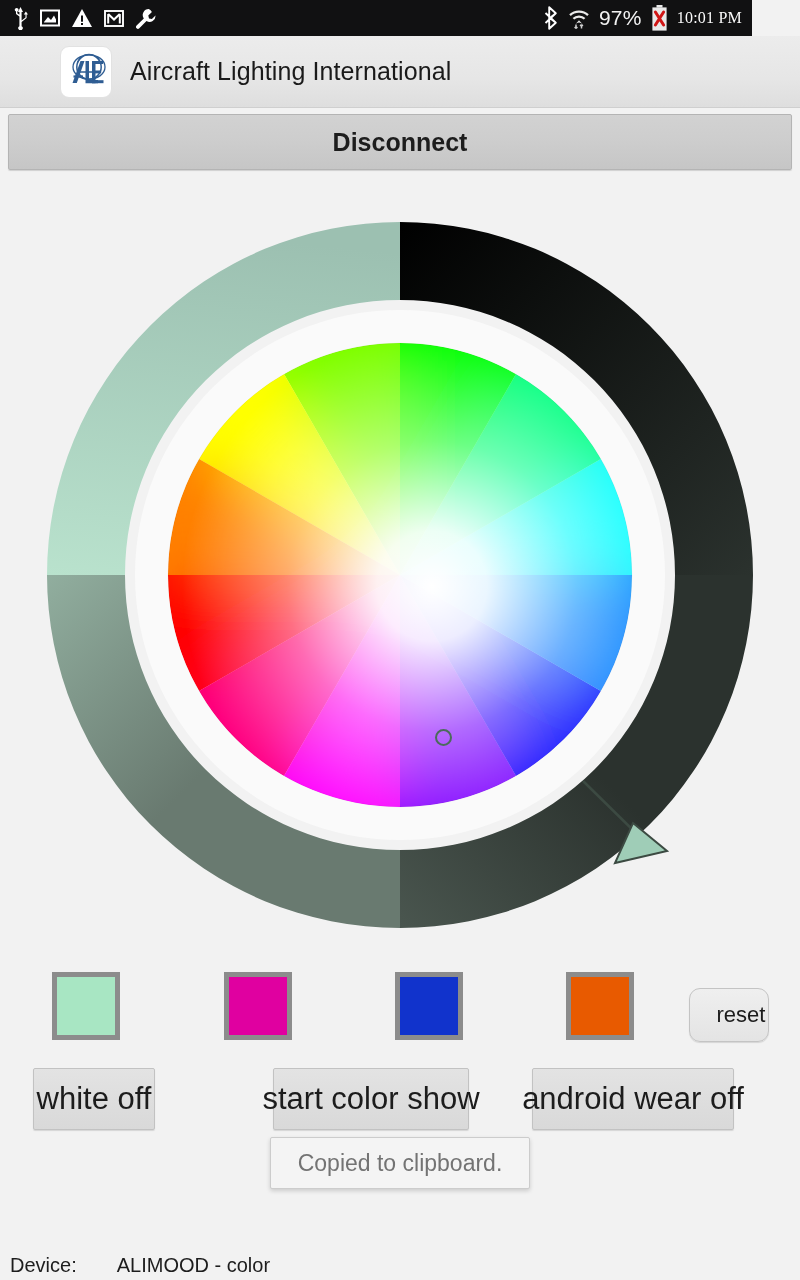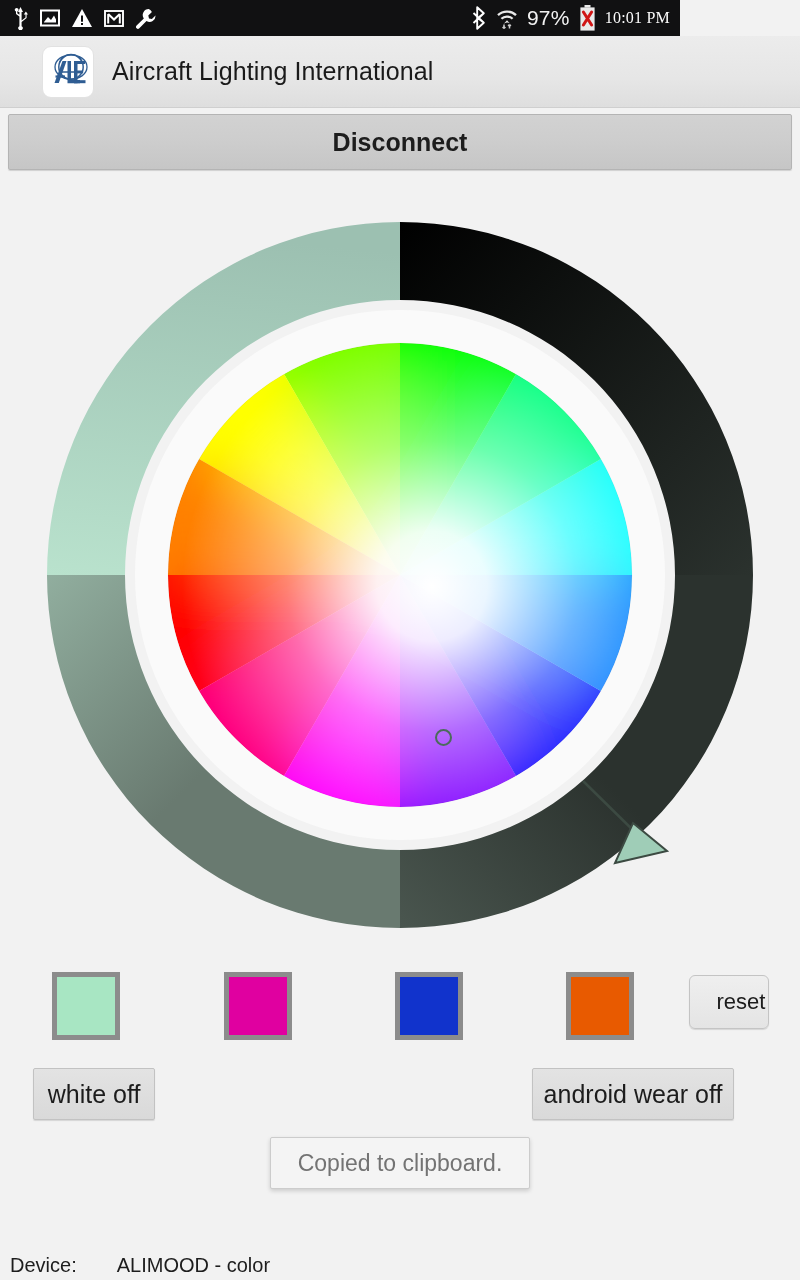--- a/index.html
+++ b/index.html
@@ -6,21 +6,21 @@
   html, body {
     width: 800px; height: 1280px;
     background: #f2f2f2;
     font-family: "Liberation Sans", sans-serif;
     overflow: hidden;
   }
 
   
   .statusbar {
     position: absolute; top: 0; left: 0;
-    width: 680px; height: 36px;
+    width: 752px; height: 36px;
     background: #111112;
     display: flex; align-items: center;
     padding: 0 10px 0 12px;
     color: #fff;
   }
   .sb-left { display: flex; align-items: center; gap: 11px; }
   .sb-right { margin-left: auto; display: flex; align-items: center; gap: 9px; }
   .sb-ico { display: block; }
   .sb-pct {
     font-size: 21px; font-weight: 400; letter-spacing: .3px;
@@ -32,21 +32,21 @@
   }
   .batt-wrap { position: relative; width: 17px; height: 26px; }
 
   
   .appbar {
     position: absolute; top: 36px; left: 0;
     width: 800px; height: 72px;
     background: linear-gradient(to bottom,#ececec 0%, #e6e6e6 60%, #dedede 100%);
     border-bottom: 1px solid #cfcfcf;
     display: flex; align-items: center;
-    padding-left: 42px;
+    padding-left: 60px;
   }
   .applogo {
     width: 52px; height: 52px; border-radius: 9px;
     background: #fff; border: 1px solid #e2e2e2;
     display: flex; align-items: center; justify-content: center;
     flex: 0 0 auto;
   }
   .apptitle {
     margin-left: 18px;
     font-size: 25px; color: #1a1a1a; font-weight: 400;
@@ -83,38 +83,38 @@
     position: absolute; top: 972px; left: 0;
     width: 800px; height: 72px;
   }
   .swatch {
     position: absolute; top: 0;
     width: 68px; height: 68px;
     border: 5px solid #8c8c8c;
     cursor: pointer;
   }
   .reset-btn {
-    position: absolute; top: 3px; left: 689px;
+    position: absolute; top: 16px; left: 689px;
     width: 80px; height: 54px;
     background: linear-gradient(to bottom,#efefef,#e4e4e4);
-    border: 1px solid #c4c4c4; border-radius: 6px;
+    border: 1px solid #c4c4c4; border-radius: 11px;
     box-shadow: 0 1px 1px rgba(0,0,0,.12);
     display: flex; align-items: center; justify-content: center;
     font-size: 22px; color: #1c1c1c; cursor: pointer; padding-left: 24px;
   }
 
   
   .action-row { position: absolute; top: 1068px; left: 0; width: 800px; height: 52px; }
   .action-btn {
-    position: absolute; top: 0; height: 52px;
+    position: absolute; top: 0; height: 62px;
     background: linear-gradient(to bottom,#e3e3e3,#d9d9d9);
     border: 1px solid #c2c2c2; border-radius: 2px;
     box-shadow: 0 1px 1px rgba(0,0,0,.12);
     display: flex; align-items: center; justify-content: center;
-    font-size: 25px; color: #1c1c1c; cursor: pointer;
+    font-size: 31px; color: #1c1c1c; cursor: pointer;
     padding: 0 18px; white-space: nowrap;
   }
 
   
   .toast {
     position: absolute; top: 1137px; left: 270px;
     width: 260px; height: 52px;
     background: #f4f4f4;
     border: 1px solid #cccccc; border-radius: 2px;
     box-shadow: 0 2px 4px rgba(0,0,0,.16);
@@ -283,20 +283,21 @@
 <div class="swatch-row">
   <div class="swatch" style="left: 52px; background: rgb(168, 230, 195);"></div>
   <div class="swatch" style="left: 224px; background: rgb(224, 0, 160);"></div>
   <div class="swatch" style="left: 395px; background: rgb(17, 51, 204);"></div>
   <div class="swatch" style="left: 566px; background: rgb(232, 90, 0);"></div>
   <div class="reset-btn">reset</div>
 </div>
 
 <div class="action-row">
   <div class="action-btn" style="left:33px;width:122px;">white off</div>
+  <div class="action-btn" style="left:273px;width:196px;">start color show</div>
   <div class="action-btn" style="left:532px;width:202px;">android wear off</div>
 </div>
 
 <div class="toast">Copied to clipboard.</div>
 
 <div class="device-status">
   <span>Device:</span>
   <span>ALIMOOD - color</span>
 </div>
 

